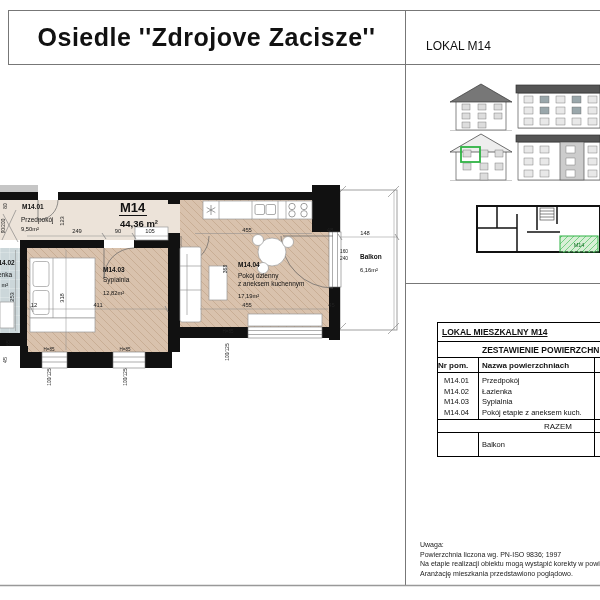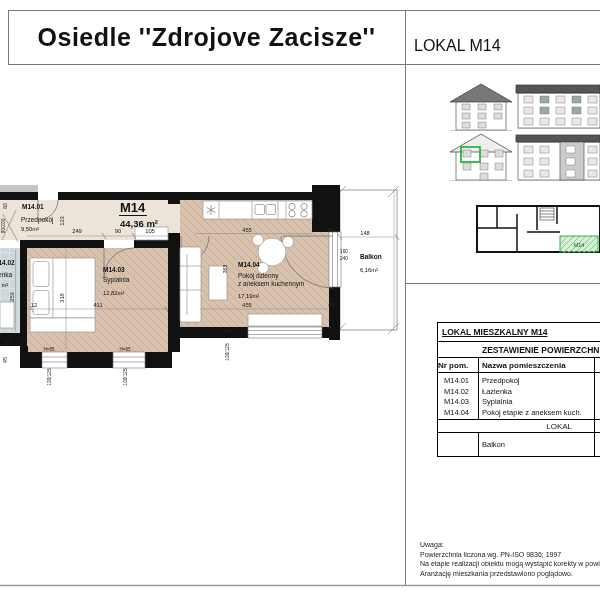--- a/index.html
+++ b/index.html
@@ -7,22 +7,22 @@
     width:600px;height:600px;position:relative;overflow:hidden;
     background:#fff;font-family:"Liberation Sans",sans-serif;color:#111;
   }
   svg{position:absolute;left:0;top:0;font-family:"Liberation Sans",sans-serif;}
   .hdr-title{
     position:absolute;left:8px;top:10px;width:397px;height:55px;
     display:flex;align-items:center;justify-content:center;
     font-size:25px;font-weight:bold;letter-spacing:.5px;
   }
   .hdr-unit{
-    position:absolute;left:394px;top:10px;width:194px;height:72px;
-    display:flex;align-items:center;font-size:16px;padding-left:20px;box-sizing:border-box;
+    position:absolute;left:406px;top:10px;width:194px;height:72px;
+    display:flex;align-items:center;font-size:12px;padding-left:20px;box-sizing:border-box;
   }
   
   .ptable{
     position:absolute;left:437px;top:322px;width:220px;
     border:1px solid #000;box-sizing:border-box;background:#fff;
   }
   .ptable .row{position:relative;box-sizing:border-box;border-bottom:1px solid #000;}
   .ptable .row:last-child{border-bottom:none;}
   .row.title{height:19px;line-height:19px;padding-left:4px;font-size:8.5px;font-weight:bold;}
   .row.title span{text-decoration:underline;}
@@ -372,42 +372,42 @@
 
 <div class="ptable">
   <div class="row title">
     <span>LOKAL MIESZKALNY M14</span>
   </div>
   <div class="row sub">
     <span>ZESTAWIENIE POWIERZCHNI</span>
   </div>
   <div class="row head">
     <span class="c1">Nr pom.</span>
-    <span class="c2">Nazwa pomieszczenia</span>
+    <span class="c2">Nazwa powierzchniach</span>
     <i class="vdiv1"></i>
       <i class="vdiv3"></i>
   </div>
   <div class="row data">
     <div class="stack codes">
       <div>M14.01</div>
       <div>M14.02</div>
       <div>M14.03</div>
       <div>M14.04</div>
     </div>
     <div class="stack names">
       <div>Przedpokój</div>
       <div>Łazienka</div>
       <div>Sypialnia</div>
       <div>Pokój etapie z aneksem kuch.</div>
     </div>
     <i class="vdiv1"></i>
       <i class="vdiv3"></i>
   </div>
   <div class="row razem">
-    <span>LOKAL</span>
+    <span>RAZEM</span>
     <i class="vdiv3"></i>
   </div>
   <div class="row balk">
     <span class="c2">Balkon</span>
     <i class="vdiv1"></i>
       <i class="vdiv3"></i>
   </div>
 </div>
 
 <div class="notes">

